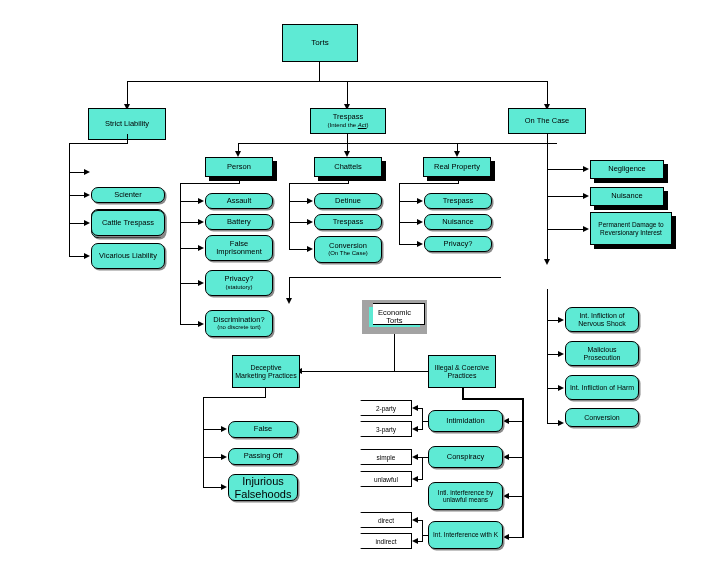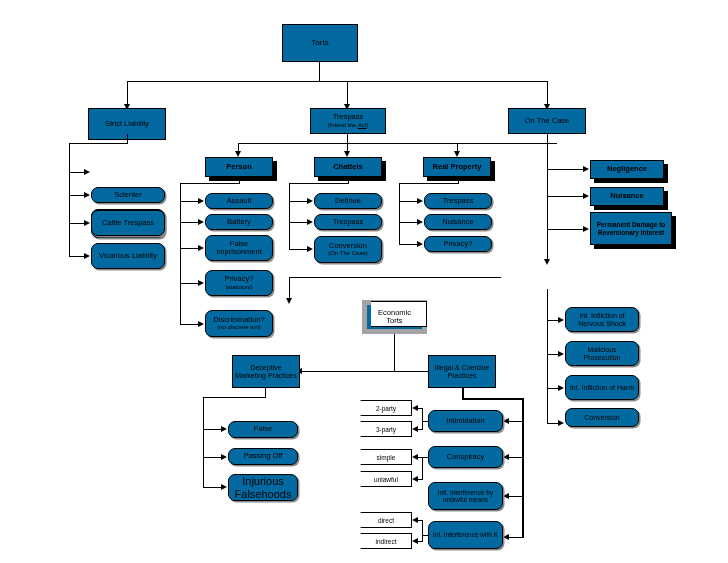--- a/index.html
+++ b/index.html
@@ -1,37 +1,37 @@
 <!DOCTYPE html>
 <html><head>
 <meta charset="utf-8">
 <style>
   html,body{margin:0;padding:0;background:#ffffff;}
   body{font-family:"Liberation Sans","DejaVu Sans",sans-serif;}
   #canvas{position:relative;width:728px;height:563px;background:#ffffff;overflow:hidden;}
 
   
   .node{position:absolute;box-sizing:border-box;display:flex;align-items:center;
-        justify-content:center;text-align:center;background:#0369a1;
+        justify-content:center;text-align:center;background:#5eead4;
         border:1px solid #000;color:#000;line-height:1.12;padding:1px 2px;}
   .node .ttl{display:block;}
   .node .sub{display:block;font-size:6px;margin-top:0px;}
   .node u{text-decoration:underline;font-style:italic;}
 
   
   .plain{border:1px solid #000;border-radius:0;}
 
   
   .round{border-radius:7px;box-shadow:1.5px 1.5px 0 #8a8a8a;}
 
   
-  .shadow{box-shadow:4px 4px 0 #000;border:1px solid #000;font-weight:bold;}
-
-  
-  .stack{border:5px solid #a3a3a3;}
+  .shadow{box-shadow:4px 4px 0 #000;border:1px solid #000;}
+
+  
+  .stack{border:7px solid #a3a3a3;}
   .stack::after{content:"";position:absolute;left:4px;top:-4px;width:100%;height:100%;
                 border:1px solid #000;border-left:none;z-index:-1;background:#fff;}
 
   
   .chev{position:absolute;box-sizing:border-box;background:#fff;border:1px solid #000;
         display:flex;align-items:center;justify-content:flex-end;
         padding-right:6px;text-align:right;color:#000;
         clip-path:polygon(0 0, 8px 0, 19px 50%, 8px 100%, 0 100%, 100% 100%, 100% 0);
         -webkit-clip-path:polygon(0 0, 8px 0, 19px 50%, 8px 100%, 0 100%, 100% 100%, 100% 0);}
   .chev .lbl{position:relative;z-index:2;width:100%;text-align:center;padding-left:14px;

